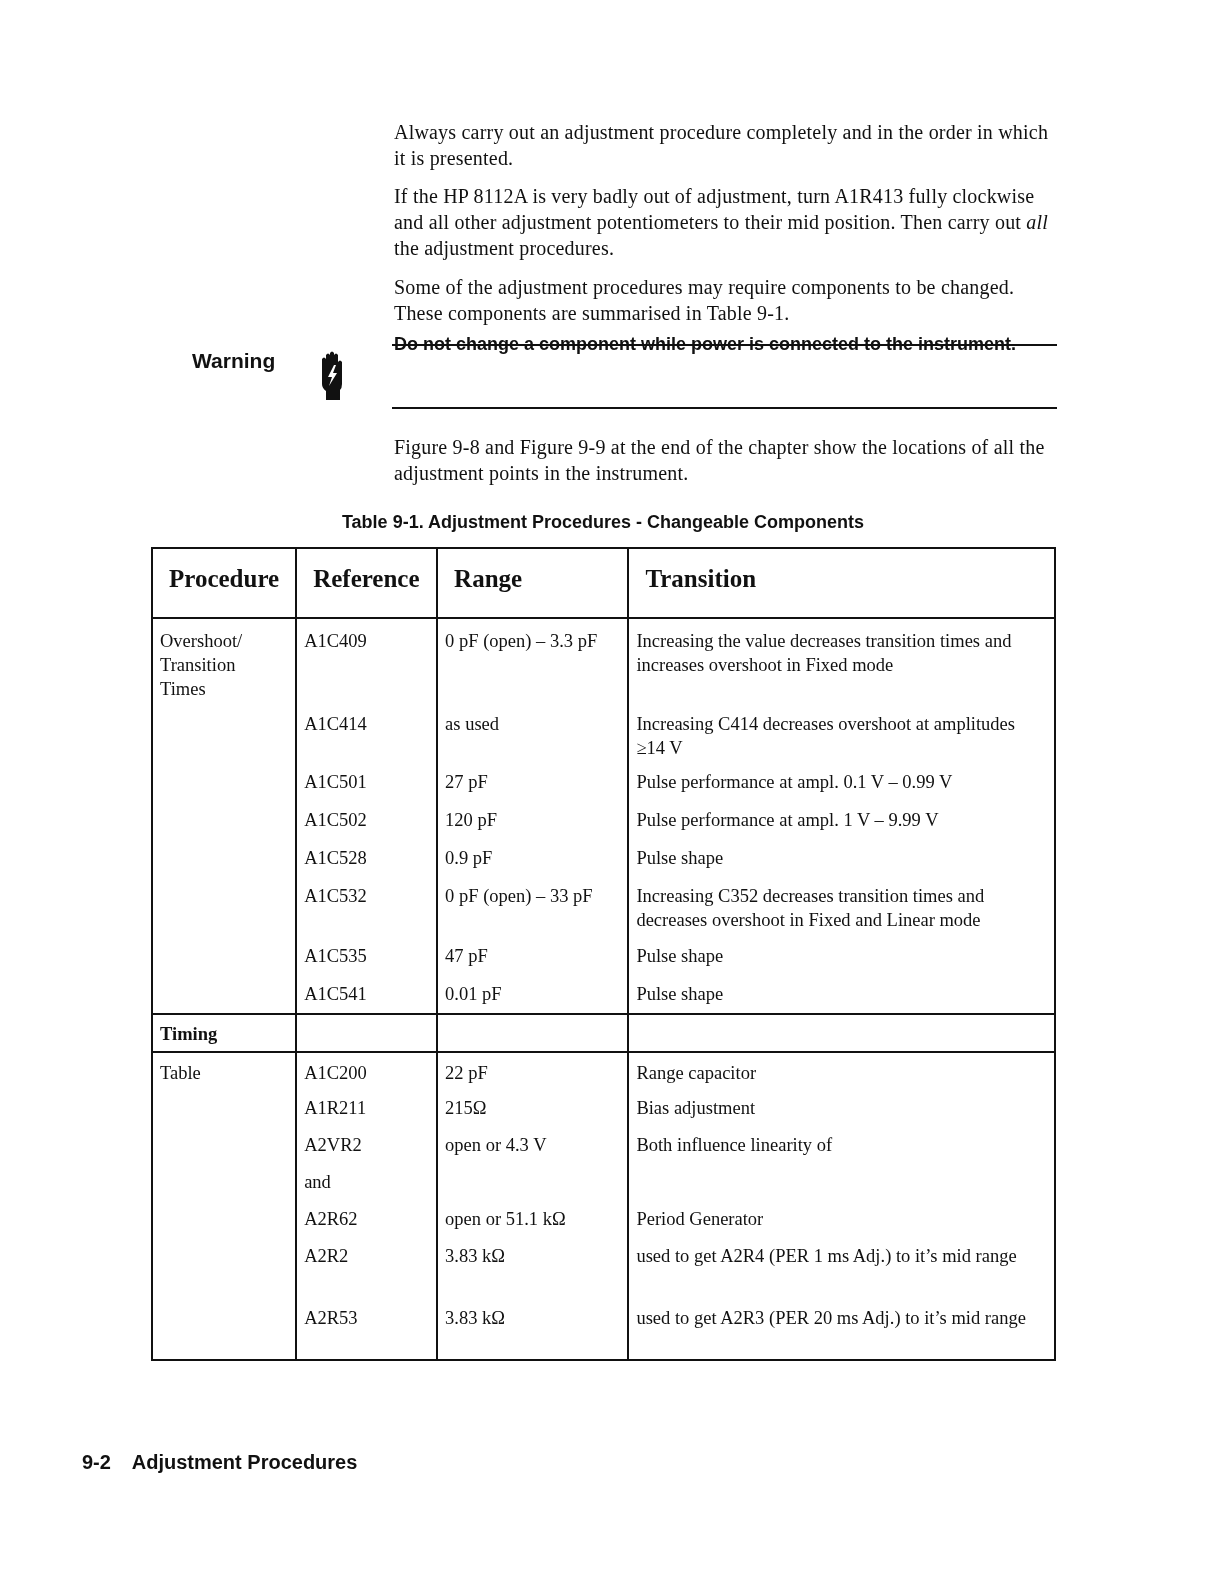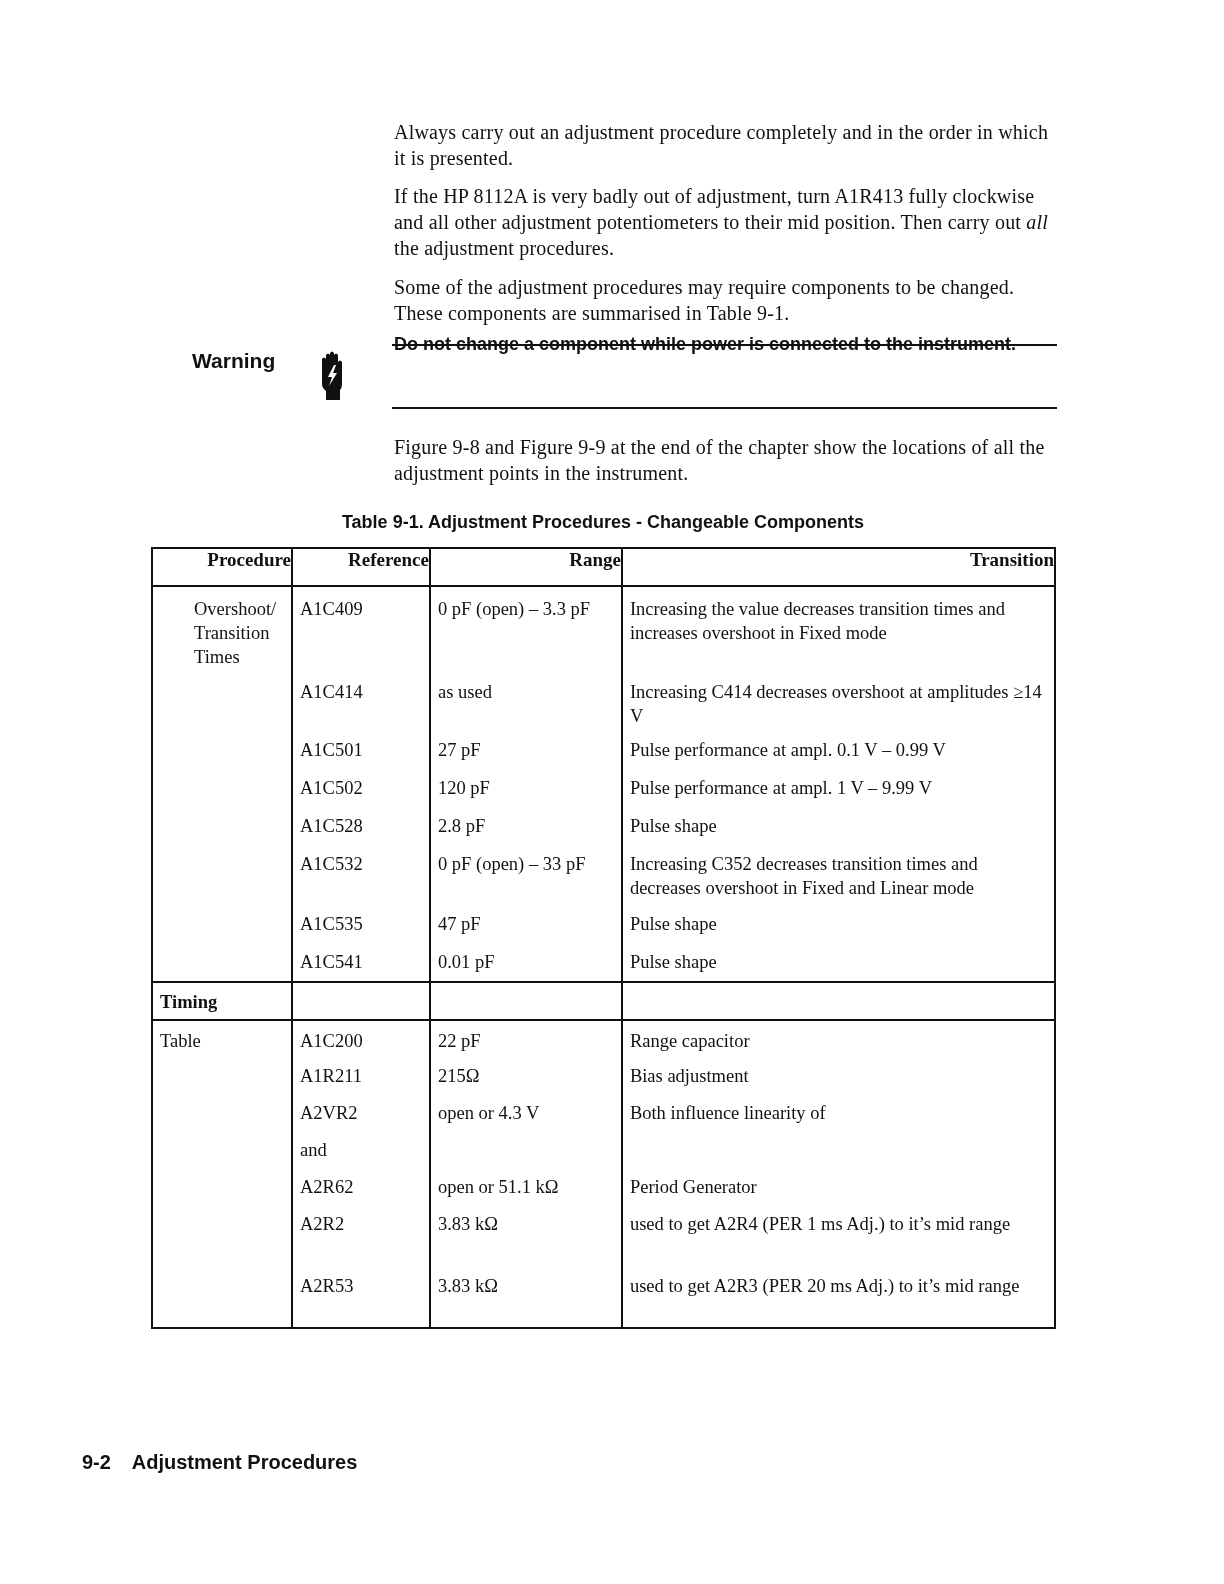--- a/index.html
+++ b/index.html
@@ -30,22 +30,22 @@
   }
   .table-caption span { position: relative; left: -9px; }
 
   table.adj {
     position: absolute; left: 151px; top: 547px; width: 905px;
     border-collapse: collapse;
     font-family: "Liberation Serif", "DejaVu Serif", serif; font-size: 18.5px;
   }
   table.adj th, table.adj td { border-left: 2px solid #111; border-right: 2px solid #111; vertical-align: top; }
   table.adj th {
-    border: 2px solid #111; font-weight: bold; height: 36px; text-align: right; padding: 0;
-    font-size: 19px;
+    border: 2px solid #111; font-weight: bold; height: 36px; text-align: left; padding: 16px;
+    font-size: 25px;
   }
   table.adj col.c1 { width: 114px; }
   table.adj col.c2 { width: 141px; }
   table.adj col.c3 { width: 199px; }
   table.adj col.c4 { width: 451px; }
   .cell { padding: 0 6px; line-height: 24px; }
   td.sect { border-top: 2px solid #111; border-bottom: 2px solid #111; }
   td.group-bottom { border-bottom: 2px solid #111; }
   .bold { font-weight: bold; }
 
@@ -91,21 +91,21 @@
       <th>Procedure</th>
       <th>Reference</th>
       <th>Range</th>
       <th>Transition</th>
     </tr>
   </thead>
   <tbody>
 
     <tr style="height:84px;">
       <td rowspan="8" style="padding-top:10px;">
-          <div class="cell" style="width:90px;margin-left:34px;">Overshoot/ Transition Times</div>
+          <div class="cell" style="width:90px;">Overshoot/ Transition Times</div>
         </td>
       <td style="padding-top:10px;">
           <div class="cell">A1C409</div>
         </td>
       <td style="padding-top:10px;">
           <div class="cell">0 pF (open) – 3.3 pF</div>
         </td>
       <td style="padding-top:10px;">
           <div class="cell">Increasing the value decreases transition times and increases overshoot in Fixed mode</div>
         </td>
@@ -141,21 +141,21 @@
         </td>
       <td style="padding-top:6px;">
           <div class="cell">Pulse performance at ampl. 1 V – 9.99 V</div>
         </td>
     </tr>
     <tr style="height:38px;">
       <td style="padding-top:6px;">
           <div class="cell">A1C528</div>
         </td>
       <td style="padding-top:6px;">
-          <div class="cell">2.8 pF</div>
+          <div class="cell">0.9 pF</div>
         </td>
       <td style="padding-top:6px;">
           <div class="cell">Pulse shape</div>
         </td>
     </tr>
     <tr style="height:60px;">
       <td style="padding-top:6px;">
           <div class="cell">A1C532</div>
         </td>
       <td style="padding-top:6px;">

